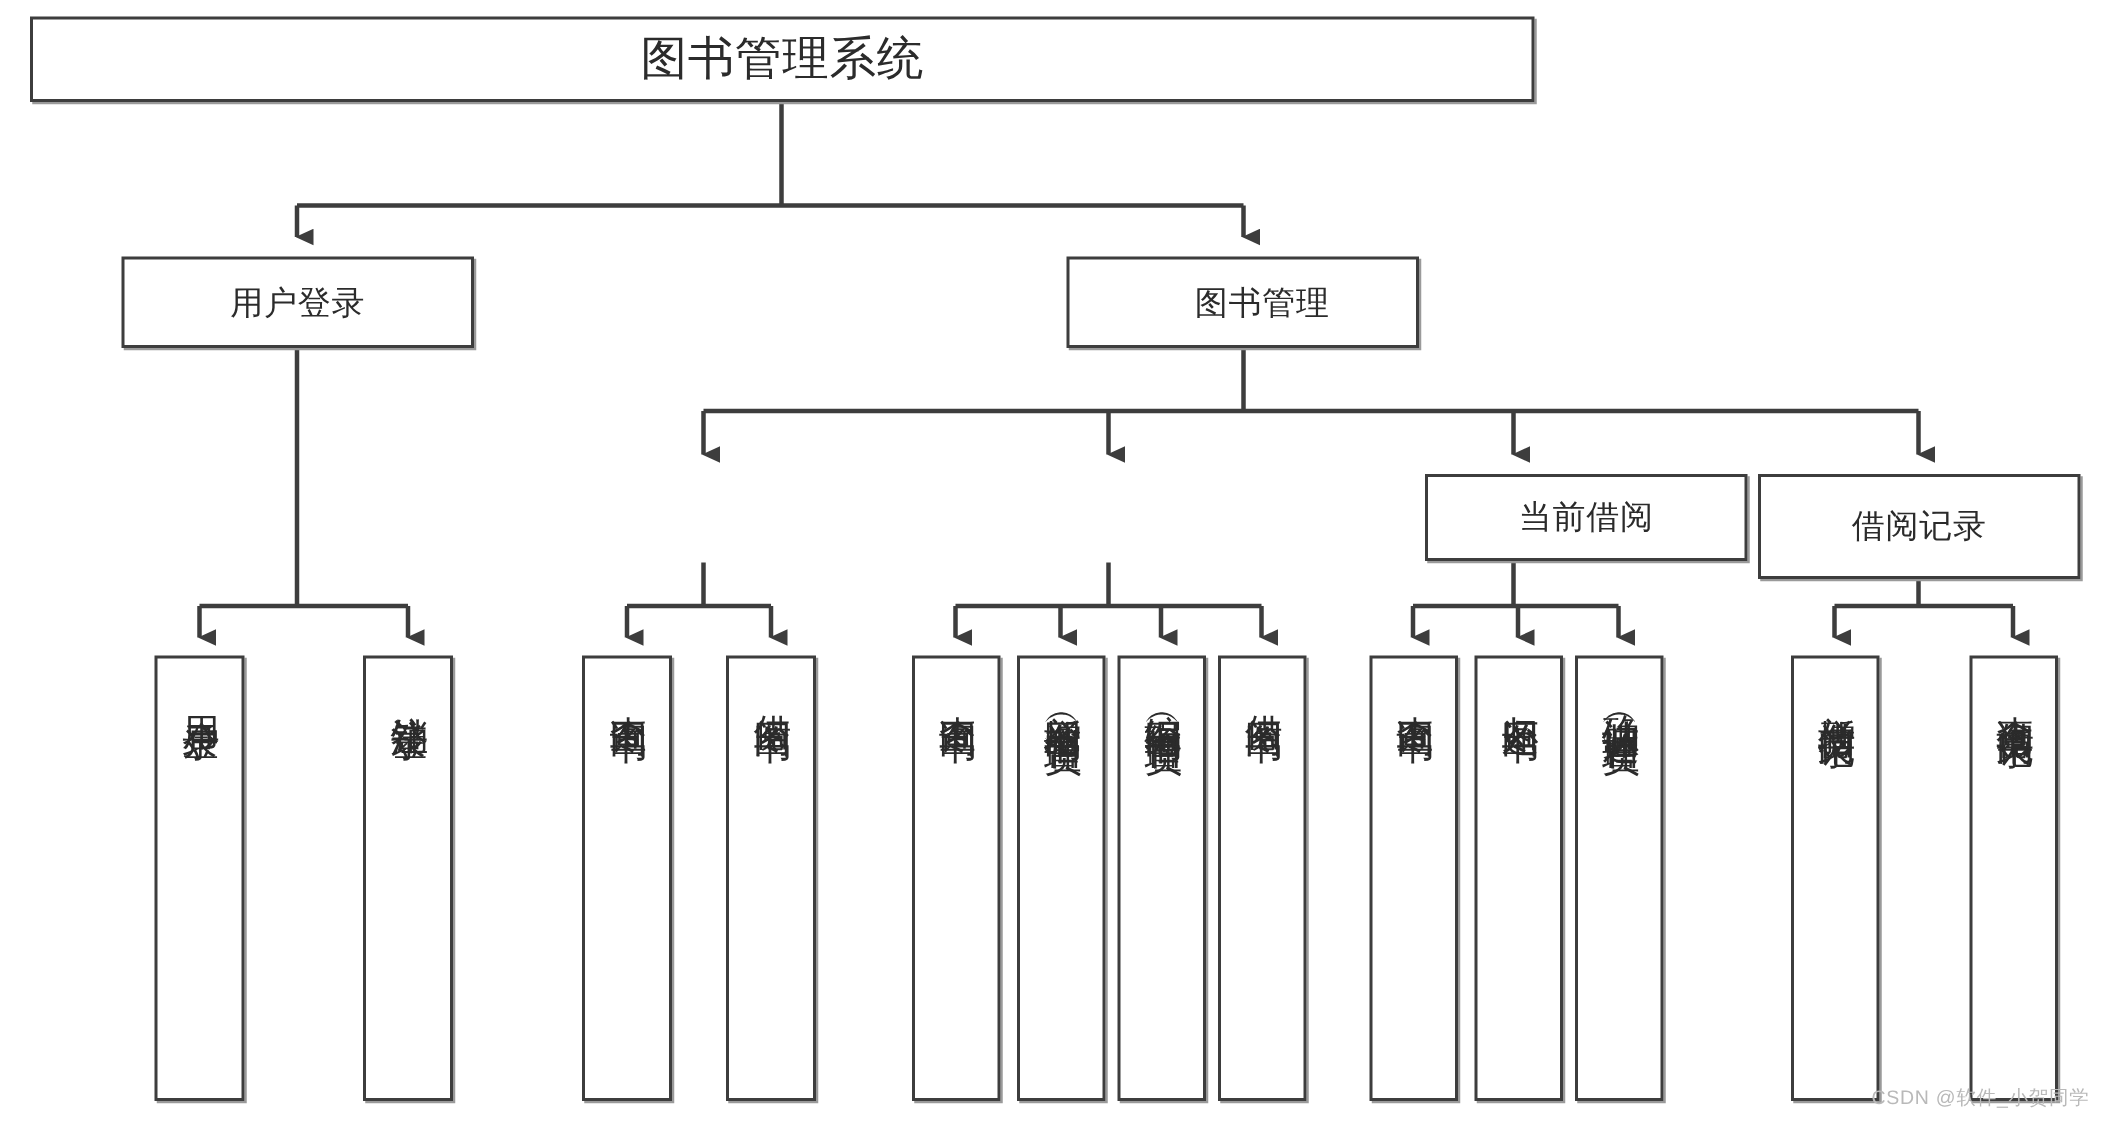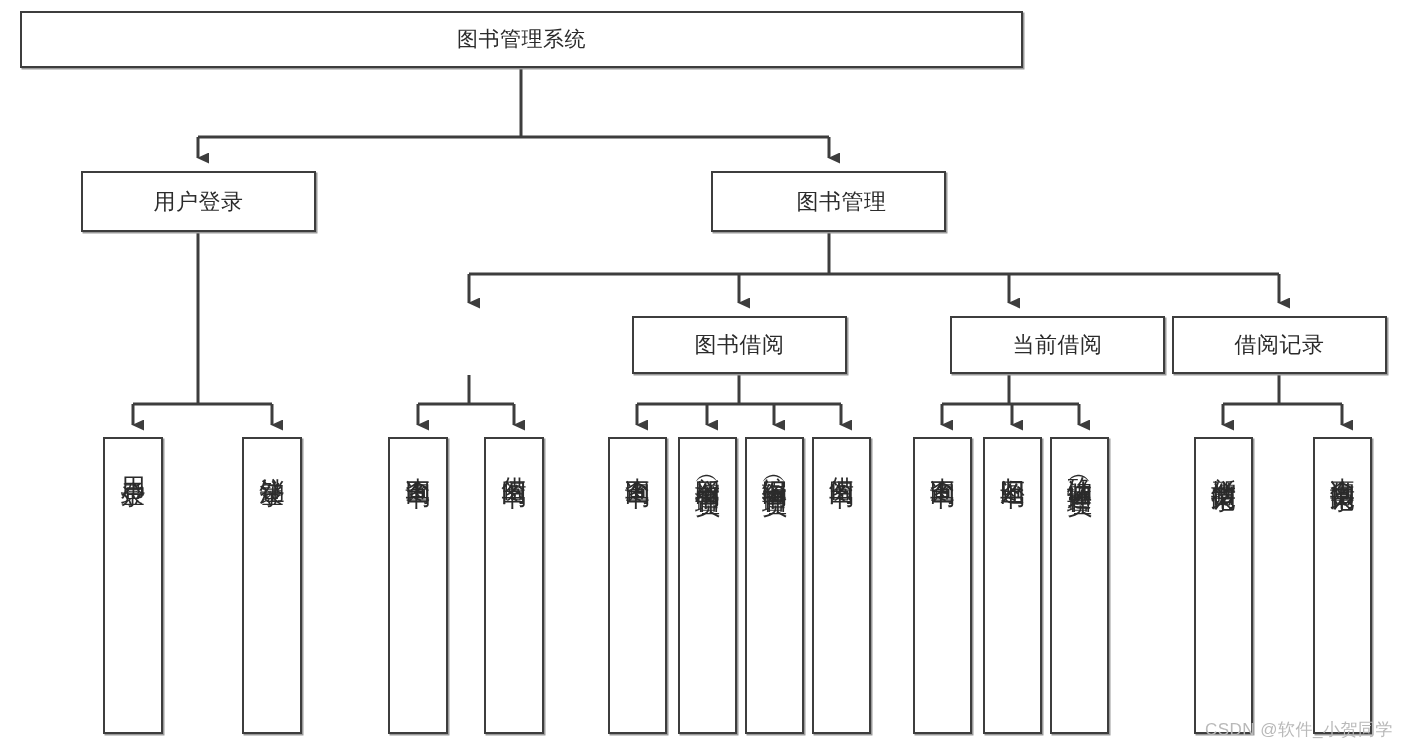--- a/index.html
+++ b/index.html
@@ -40,40 +40,40 @@
   .node .label {
     display: block;
     line-height: 1.18;
     letter-spacing: 0.5px;
   }
   .node.horiz .label {
     font-size: 22px;
     white-space: nowrap;
   }
   .node.root .label {
-    font-size: 21px;
+    font-size: 31px;
   }
   .node.vert {
     align-items: flex-start;
     justify-content: center;
     padding-top: 18px;
   }
   .node.vert .label {
     writing-mode: vertical-rl;
     text-orientation: upright;
     font-size: 25px;
     letter-spacing: 2.5px;
     line-height: 1;
     white-space: nowrap;
   }
   #watermark {
     position: absolute;
     right: 12px;
     bottom: 6px;
-    font-size: 17px;
+    font-size: 13px;
     color: #b9b9b9;
     letter-spacing: 0.5px;
     white-space: nowrap;
     font-family: "Liberation Sans", "DejaVu Sans", sans-serif;
   }
 </style>
 </head>
 <body>
 
 <div id="canvas">
@@ -134,29 +134,26 @@
 
   <div class="node horiz" style="left:81px; top:171px; width:235px; height:61px;">
     <span class="label">用户登录</span>
   </div>
 
   <div class="node horiz" style="left:711px; top:171px; width:235px; height:61px;padding-left:26px;">
     <span class="label">图书管理</span>
   </div>
 
 
-  <div class="node horiz" style="left:632px; top:316px; width:215px; height:58px;">
-    <span class="label">图书借阅</span>
-  </div>
 
   <div class="node horiz" style="left:902px; top:316px; width:215px; height:58px;margin-left:48px;">
     <span class="label">当前借阅</span>
   </div>
 
-  <div class="node horiz" style="left:1172px; top:316px; width:215px; height:58px;">
+  <div class="node horiz" style="left:1172px; top:316px; width:215px; height:70px;">
     <span class="label">借阅记录</span>
   </div>
 
   <div class="node vert" style="left:103px; top:437px; width:60px; height:297px;">
     <span class="label">用户登录</span>
   </div>
 
   <div class="node vert" style="left:242px; top:437px; width:60px; height:297px;">
     <span class="label">注销登录</span>
   </div>

